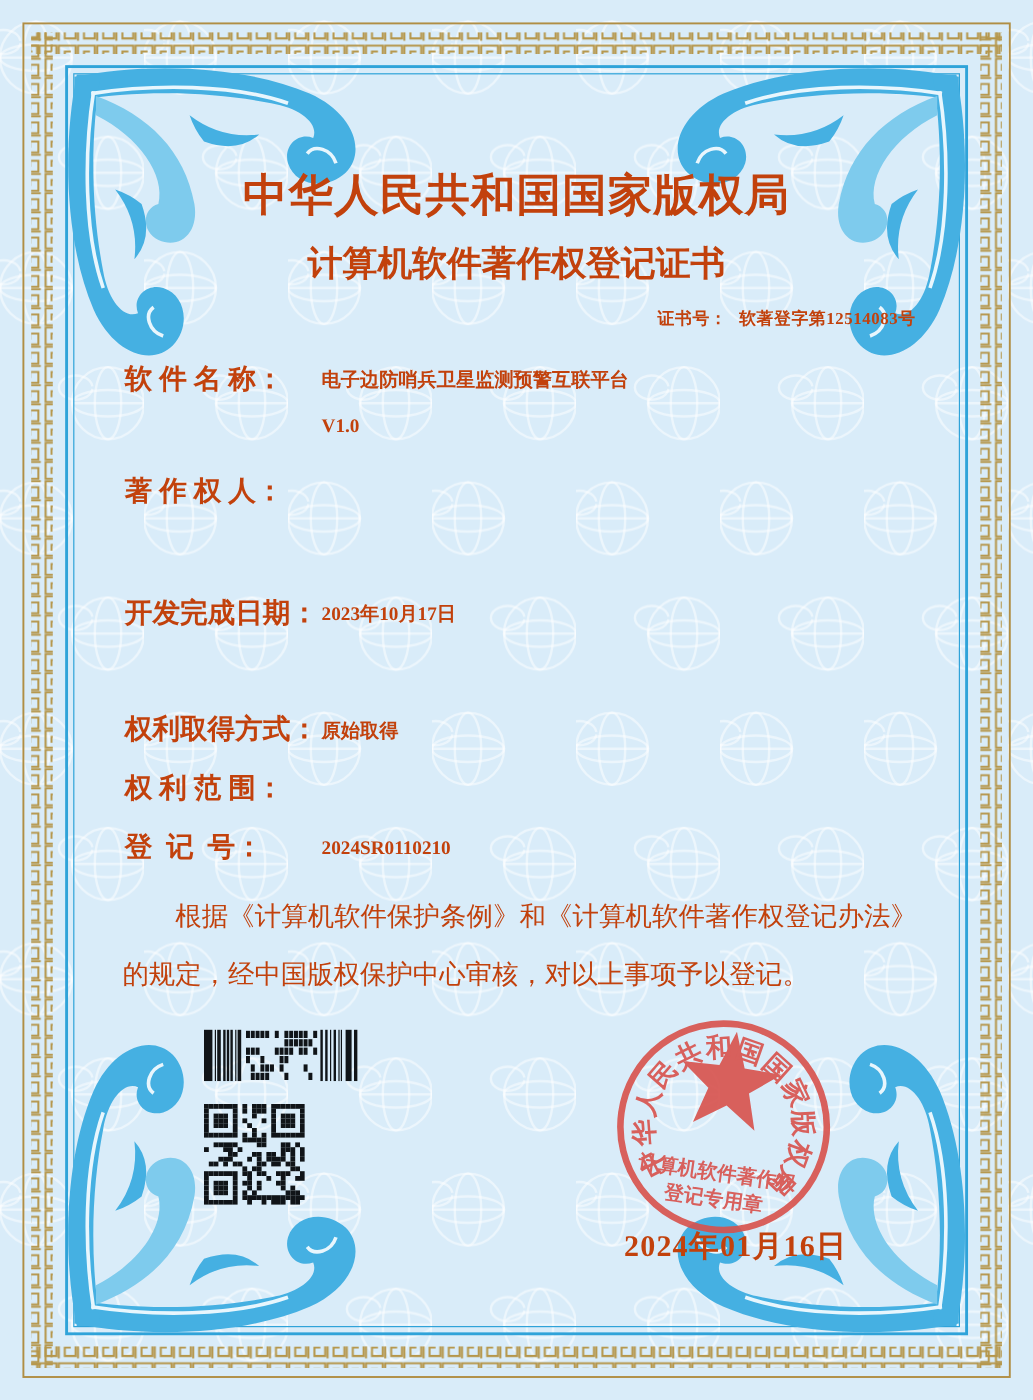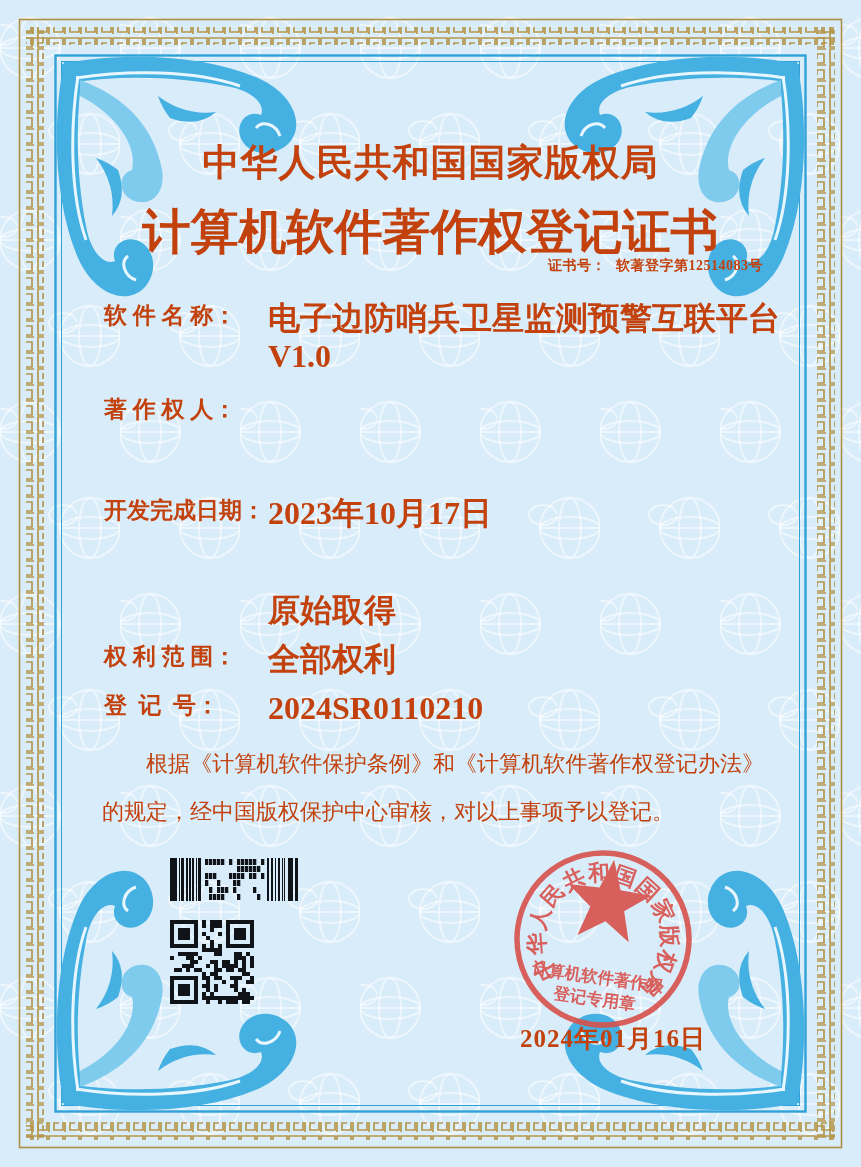--- a/index.html
+++ b/index.html
@@ -12,33 +12,33 @@
     background:#d9ecf9;
   }
   .page svg.layer{position:absolute;left:0;top:0;}
   .content{position:absolute;left:0;top:0;width:861px;height:1167px;}
   .issuer{
     position:absolute;top:138px;left:0;width:100%;
     text-align:center;font-size:37px;font-weight:700;letter-spacing:1px;
   }
   .cert-title{
     position:absolute;top:200px;left:0;width:100%;
-    text-align:center;font-size:48px;font-weight:700;letter-spacing:0px;
+    text-align:center;font-size:29px;font-weight:700;letter-spacing:0px;
   }
   .certno{
     position:absolute;top:257px;right:98px;
     font-size:14px;font-weight:700;letter-spacing:.5px;
   }
   .certno .num{margin-left:10px;}
   .row{position:absolute;left:104px;width:700px;height:40px;}
   .row .lbl{
     position:absolute;left:0;top:0;font-size:23px;font-weight:700;white-space:pre;
   }
   .row .val{
-    position:absolute;left:164px;top:-1px;font-size:32px;font-weight:600;
+    position:absolute;left:164px;top:-1px;font-size:16px;font-weight:600;
     white-space:pre-line;line-height:38px;width:540px;
   }
   .statement{
     position:absolute;left:102px;top:740px;width:662px;margin:0;
     font-size:22px;font-weight:400;line-height:48px;
     text-indent:2em;text-align:justify;
   }
   #barcode{position:absolute;left:170px;top:858px;}
   #qrcode{position:absolute;left:170px;top:920px;}
   #stamp{position:absolute;left:508px;top:844px;transform:rotate(8deg);opacity:.9;}
@@ -125,25 +125,25 @@
 V1.0</span>
     </div>
     <div class="row" style="top:394px">
       <span class="lbl">著 作 权 人：</span>
     </div>
     <div class="row" style="top:495px">
       <span class="lbl">开发完成日期：</span>
       <span class="val">2023年10月17日</span>
     </div>
     <div class="row" style="top:592px">
+      <span class="lbl">权利取得方式：</span>
       <span class="val">原始取得</span>
     </div>
     <div class="row" style="top:641px">
       <span class="lbl">权 利 范 围：</span>
-      <span class="val">全部权利</span>
     </div>
     <div class="row" style="top:690px">
       <span class="lbl">登  记  号：</span>
       <span class="val">2024SR0110210</span>
     </div>
 
     <p class="statement">根据《计算机软件保护条例》和《计算机软件著作权登记办法》的规定，经中国版权保护中心审核，对以上事项予以登记。</p>
 
     <svg id="barcode" width="128" height="43" aria-hidden="true">
         <rect x="0" y="0" width="7" height="43" fill="#101418"></rect>

